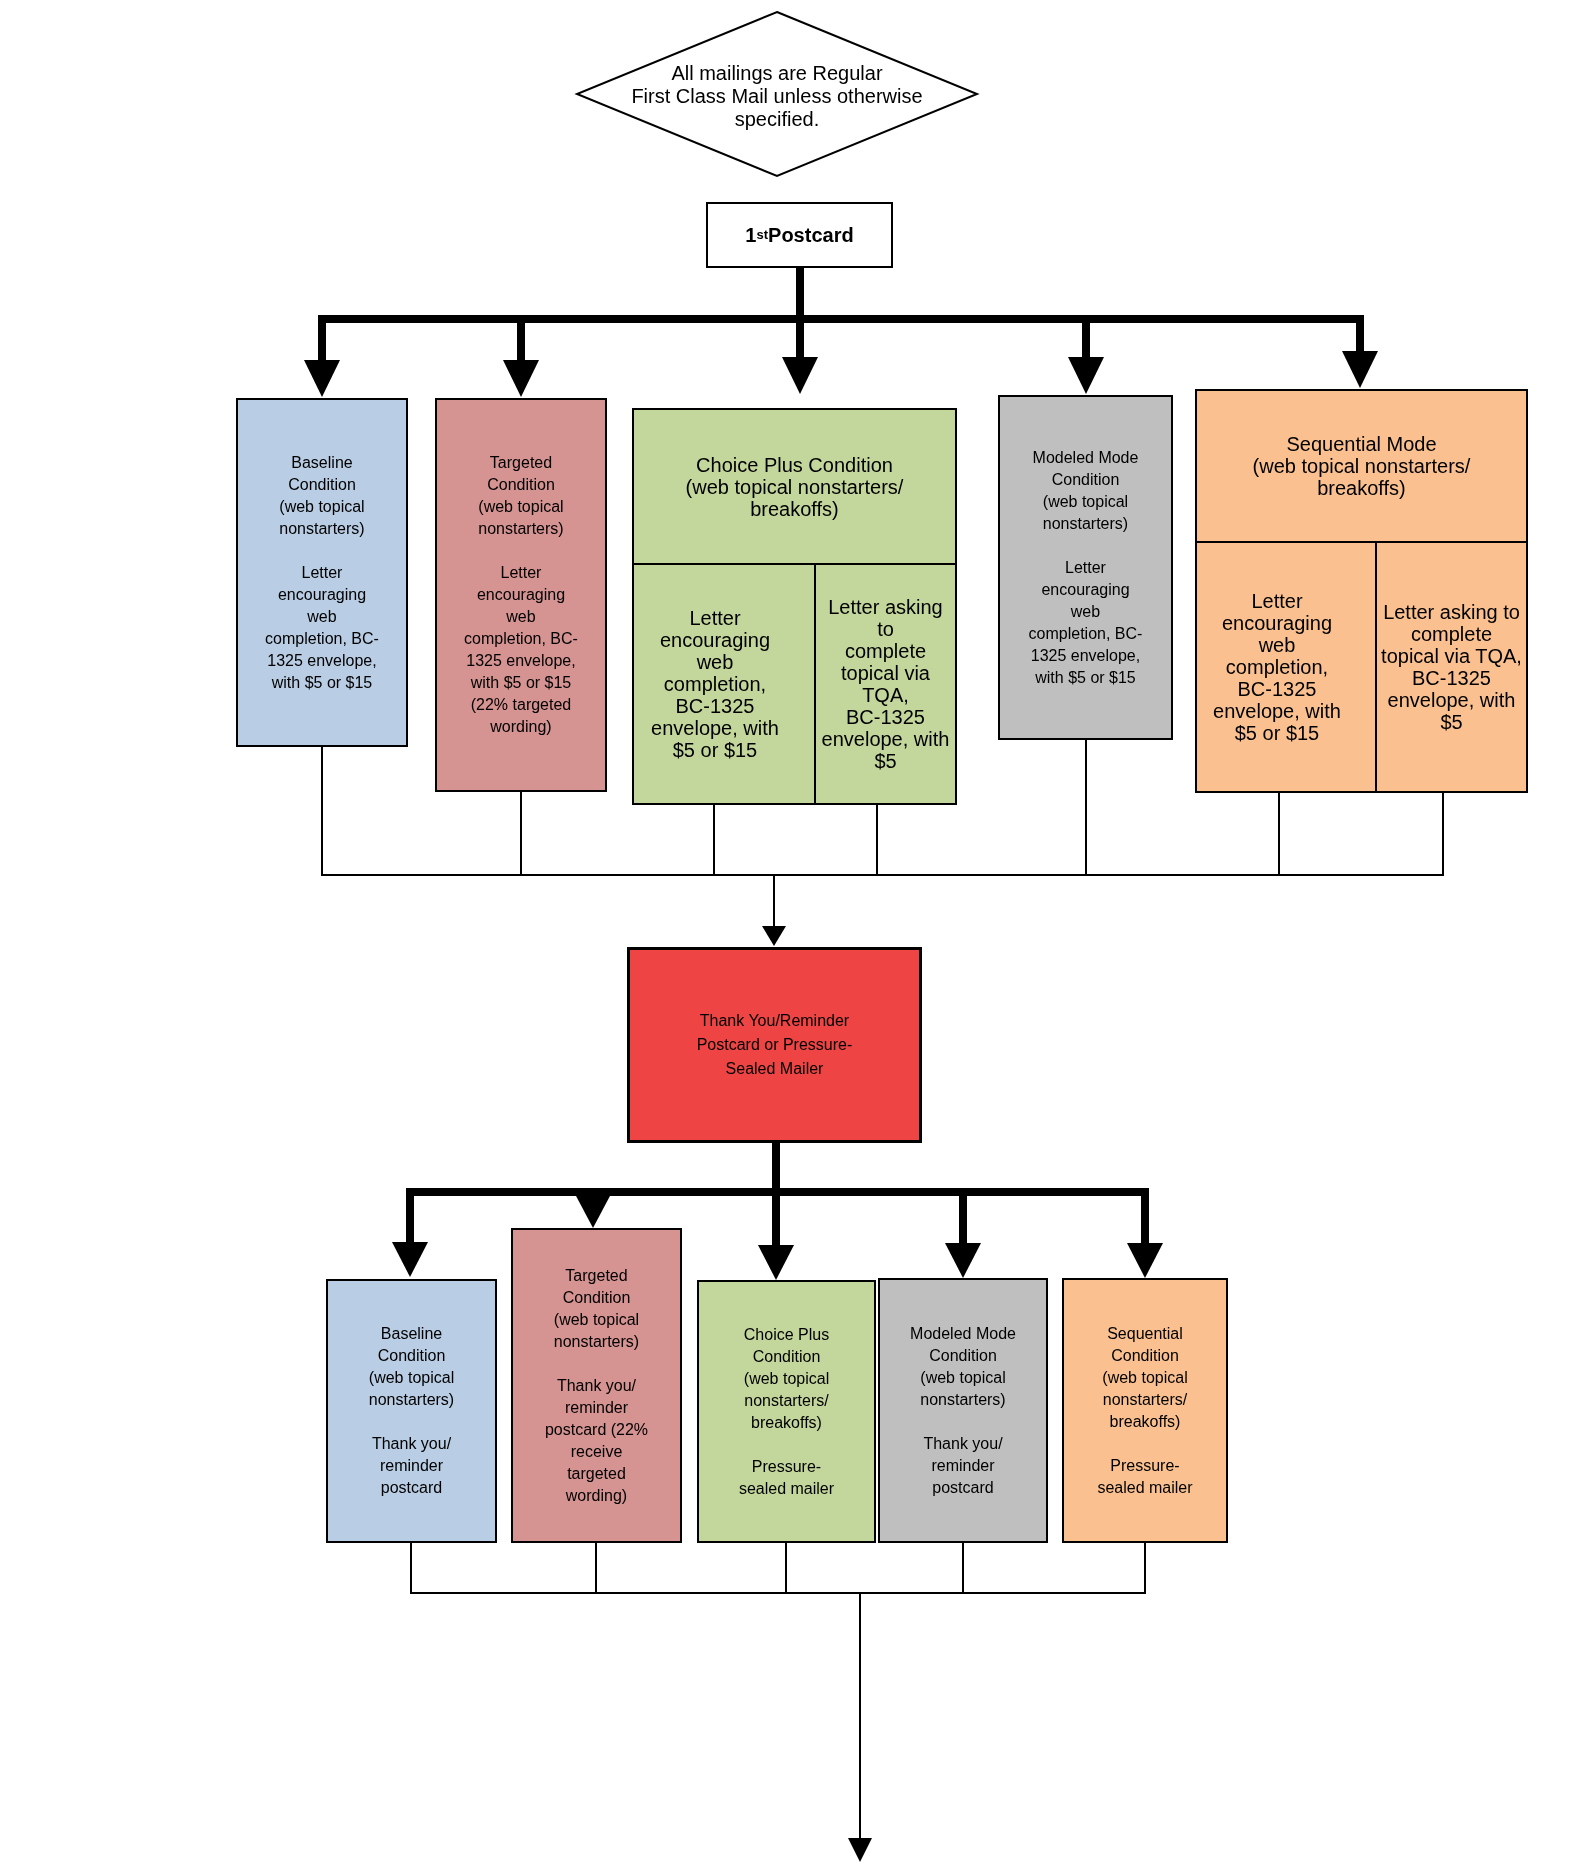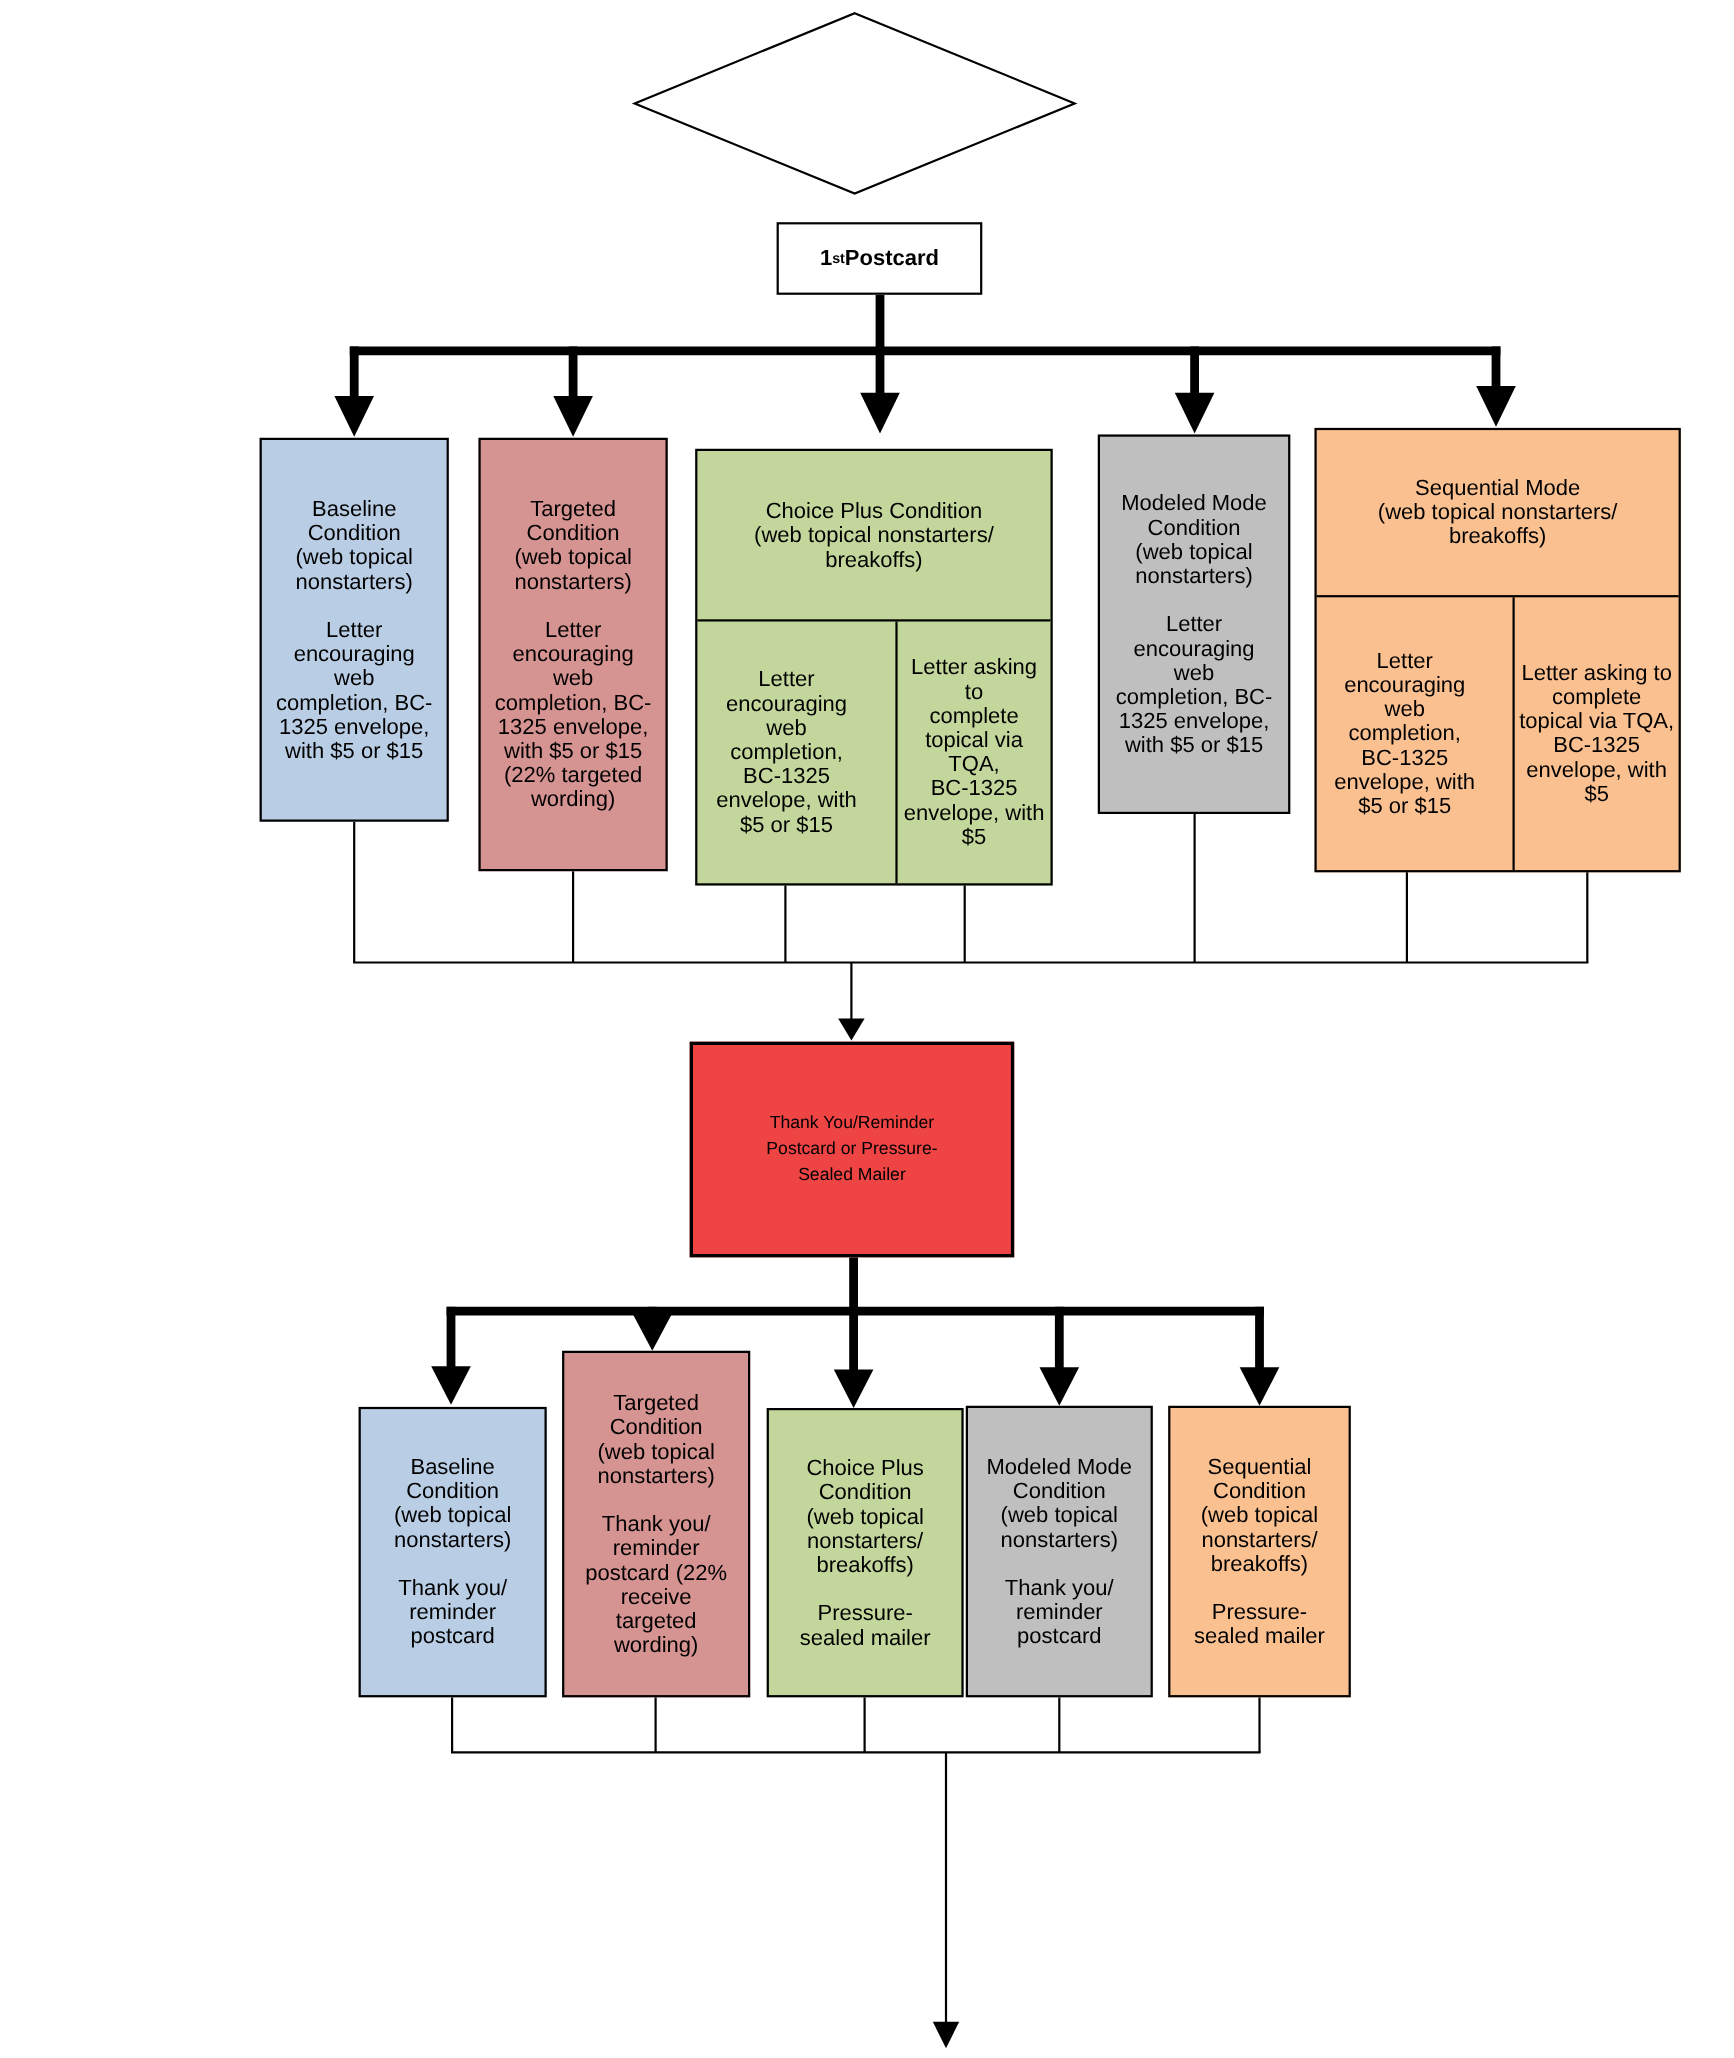--- a/index.html
+++ b/index.html
@@ -5,21 +5,21 @@
   html,body{margin:0;padding:0;background:#fff;}
   #canvas{
     position:relative;width:1576px;height:1871px;background:#fff;
     font-family:"Liberation Sans",sans-serif;color:#000;overflow:hidden;
   }
   svg.layer{position:absolute;left:0;top:0;}
   .node{
     position:absolute;box-sizing:border-box;border:2px solid #000;
     display:flex;align-items:center;justify-content:center;
     text-align:center;white-space:pre-line;
-    font-size:20px;line-height:22px;
+    font-size:16px;line-height:22px;
   }
   .split-box{
     position:absolute;box-sizing:border-box;border:2px solid #000;
     display:flex;flex-direction:column;text-align:center;
     font-size:20px;line-height:22px;
   }
   .split-header{
     box-sizing:border-box;border-bottom:2px solid #000;
     display:flex;align-items:center;justify-content:center;
     white-space:pre-line;flex:0 0 auto;
@@ -106,20 +106,23 @@
     <path d="M786 1543 L786 1593" stroke="#000" stroke-width="2" fill="none"></path>
     <path d="M963 1543 L963 1593" stroke="#000" stroke-width="2" fill="none"></path>
     <path d="M1145 1543 L1145 1593" stroke="#000" stroke-width="2" fill="none"></path>
 
     <path d="M410 1593 L1146 1593" stroke="#000" stroke-width="2" fill="none"></path>
 
     <path d="M860 1593 L860 1840" stroke="#000" stroke-width="2" fill="none"></path>
     <polygon points="848,1838 872,1838 860,1862" fill="#000"></polygon>
   </svg>
 
+  <div class="diamond-text" style="left:577px;top:56px;width:400px;height:80px;">All mailings are Regular
+First Class Mail unless otherwise
+specified.</div>
 
   <div class="title-box" style="left:706px;top:202px;width:187px;height:66px;">
     <span>1</span>
       <sup>st</sup>
       <span> Postcard</span>
   </div>
 
   <div class="node" style="left: 236px; top: 398px; width: 172px; height: 349px; background-color: rgb(185, 205, 228);">Baseline
 Condition
 (web topical

